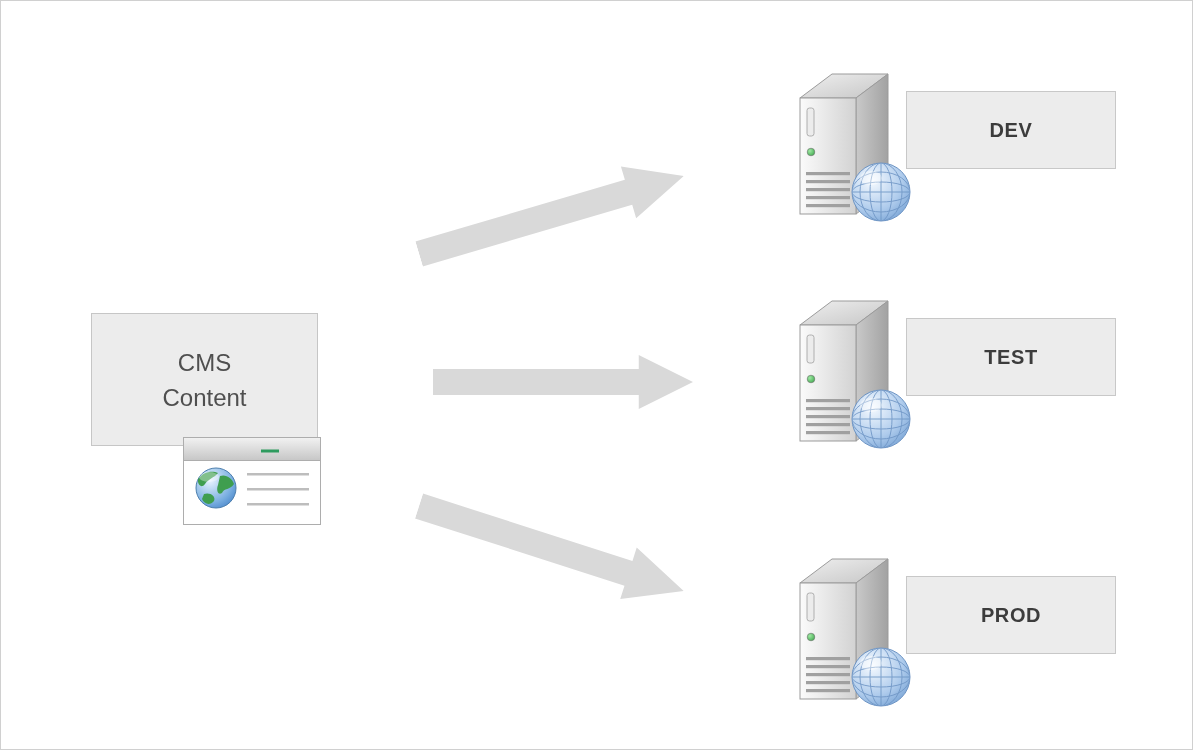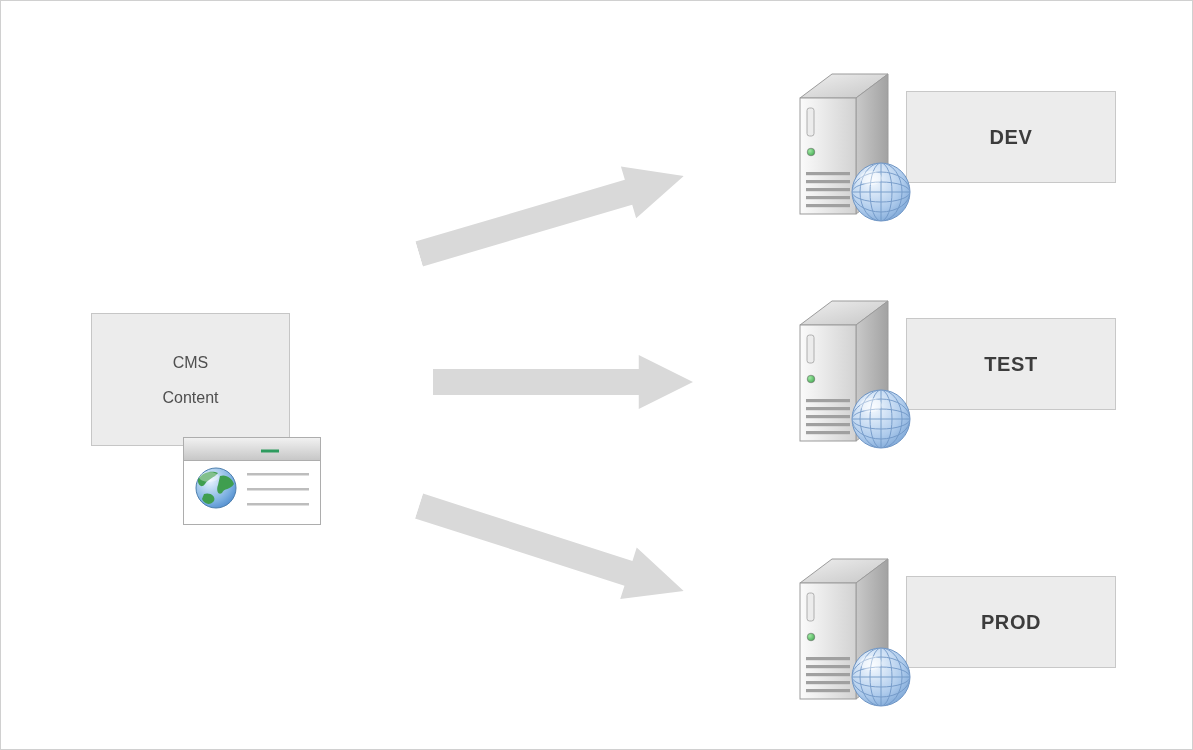--- a/index.html
+++ b/index.html
@@ -4,36 +4,36 @@
 <style>
   * { margin:0; padding:0; box-sizing:border-box; }
   html,body { background:#ffffff; font-family:"Liberation Sans", sans-serif; }
   .canvas {
     position:relative; width:1193px; height:750px;
     background:#ffffff; border:1px solid #d0d0d0; overflow:hidden;
   }
 
   
   .cms-box {
-    position:absolute; left:90px; top:312px; width:199px; height:133px;
+    position:absolute; left:90px; top:312px; width:227px; height:133px;
     background:#ececec; border:1px solid #c6c6c6;
     display:flex; flex-direction:column; align-items:center; justify-content:center;
-    color:#4f4f4f; font-size:16px; line-height:35px;
+    color:#4f4f4f; font-size:24px; line-height:35px;
   }
   .browser { position:absolute; left:182px; top:436px; width:138px; height:88px; z-index:3; }
   .browser svg { display:block; }
 
   
   .arrow { position:absolute; transform-origin:0 50%; display:block; }
   #arrow-dev  { left:418px; top:225px; width:276px; height:56px; transform:rotate(-16.4deg); }
   #arrow-test { left:432px; top:353px; width:260px; height:56px; }
   #arrow-prod { left:418px; top:477px; width:278px; height:56px; transform:rotate(17.8deg); }
 
   
-  .target { position:absolute; left:905px; width:210px; height:92px; }
+  .target { position:absolute; left:905px; width:210px; height:78px; }
   #target-dev  { top:90px;  }
   #target-test { top:317px; }
   #target-prod { top:575px; }
   .label-box {
     position:absolute; left:0; top:0; right:0; bottom:0;
     background:#ececec; border:1px solid #c8c8c8;
     display:flex; align-items:center; justify-content:center;
   }
   .env-label { font-size:20px; font-weight:bold; color:#3c3c3c; letter-spacing:0.6px; }
   .server { position:absolute; left:-112px; top:-23px; width:118px; height:158px; z-index:2; }

